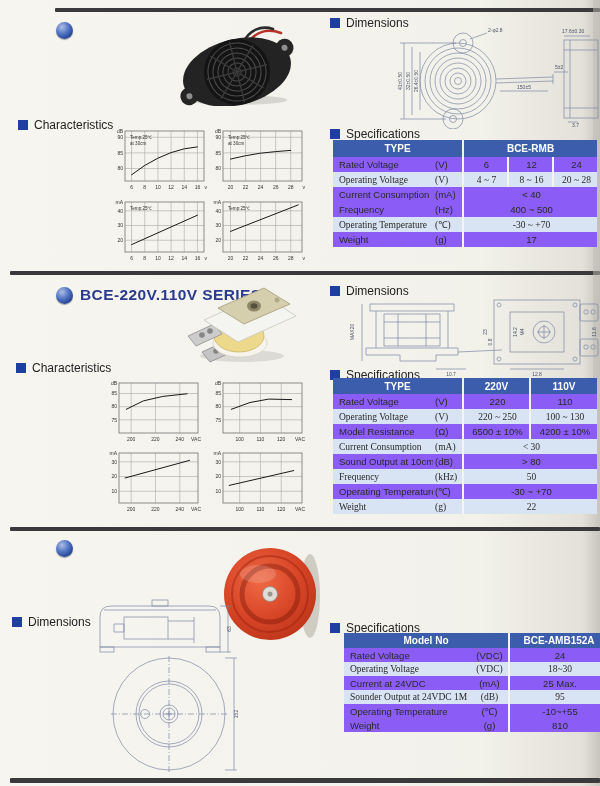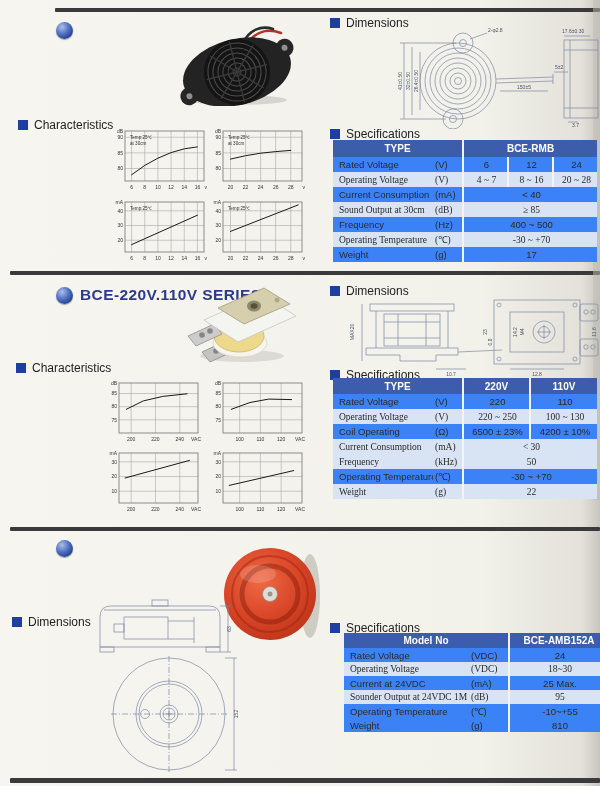--- a/index.html
+++ b/index.html
@@ -13,32 +13,32 @@
   .series-row{position:absolute;display:flex;align-items:center;gap:7px;}
   .bullet{width:17px;height:17px;border-radius:50%;
     background:radial-gradient(circle at 35% 30%,#aebfe4 0%,#5577c4 40%,#2b4a9e 70%,#142a63 100%);
     box-shadow:0 1px 1px rgba(0,0,0,.35);}
   .series-title{font-size:15.5px;font-weight:bold;color:#2b3a8c;letter-spacing:.4px;}
   .label-row{position:absolute;display:flex;align-items:center;gap:6px;}
   .label-row .sq{width:10px;height:10px;background:#1e3fa0;}
   .label-row .txt{font-size:12px;color:#222;}
   .chart{position:absolute;width:100px;height:70px;}
   table.spec{position:absolute;border-collapse:collapse;table-layout:fixed;width:264px;
-    background:#3b82f6;color:#2a2a2a;}
+    background:#8b5cf6;color:#2a2a2a;}
   table.spec th{background:#3b5dac;color:#fff;font-weight:bold;font-size:10px;padding:0;}
   table.spec th + th{border-left:2px solid #f2f1ea;}
   table.spec td{font-size:9.5px;padding:0 0 0 2px;white-space:nowrap;overflow:hidden;}
   table.spec td.lbl{padding-left:6px;text-align:left;}
   table.spec td.unit{text-align:left;}
   table.spec td.val{text-align:center;border-left:2px solid #f4f4f2;}
   table.spec tr.alt td{background:#d8e3f3;font-family:Liberation Serif, serif;}
   table.spec.t1 th{height:17px;} table.spec.t1 td{height:15px;}
   table.spec.t2 th{height:16px;} table.spec.t2 td{height:15px;}
   table.spec.t3 th{height:15px;} table.spec.t3 td{height:14px;}
-  table.spec.t3 td.unit{}
+  table.spec.t3 td.unit{text-align:center;}
   .abs{position:absolute;}
   .edge{position:absolute;right:0;top:270;width:7px;height:500px;background:#bdbbb4;opacity:.5;}
 </style>
 </head>
 <body>
 
 <div class="sep" style="left:55px;right:0;top:8px;height:4px;"></div>
 <div class="sep" style="left:10px;right:0;top:271px;height:4px;"></div>
 <div class="sep" style="left:10px;right:0;top:527px;height:4px;"></div>
 <div class="sep" style="left:10px;right:0;top:778px;height:5px;"></div>
@@ -266,25 +266,20 @@
         <td class="unit">(V)</td>
         <td class="val" colspan="1">4 ~ 7</td>
         <td class="val" colspan="1">8 ~ 16</td>
         <td class="val" colspan="1">20 ~ 28</td>
       </tr>
       <tr>
         <td class="lbl">Current Consumption</td>
         <td class="unit">(mA)</td>
         <td class="val" colspan="3">&lt; 40</td>
       </tr>
-      <tr class="alt">
-        <td class="lbl">Sound Output at 30cm</td>
-        <td class="unit">(dB)</td>
-        <td class="val" colspan="3">≥ 85</td>
-      </tr>
       <tr>
         <td class="lbl">Frequency</td>
         <td class="unit">(Hz)</td>
         <td class="val" colspan="3">400 ~ 500</td>
       </tr>
       <tr class="alt">
         <td class="lbl">Operating Temperature</td>
         <td class="unit">(℃)</td>
         <td class="val" colspan="3">-30 ~ +70</td>
       </tr>
@@ -476,29 +471,34 @@
         <td class="val" colspan="1">220</td>
         <td class="val" colspan="1">110</td>
       </tr>
       <tr class="alt">
         <td class="lbl">Operating Voltage</td>
         <td class="unit">(V)</td>
         <td class="val" colspan="1">220 ~ 250</td>
         <td class="val" colspan="1">100 ~ 130</td>
       </tr>
       <tr>
-        <td class="lbl">Coil Operating</td>
+        <td class="lbl">Model Resistance</td>
         <td class="unit">(Ω)</td>
-        <td class="val" colspan="1">6500 ± 23%</td>
+        <td class="val" colspan="1">6500 ± 10%</td>
         <td class="val" colspan="1">4200 ± 10%</td>
       </tr>
       <tr class="alt">
         <td class="lbl">Current Consumption</td>
         <td class="unit">(mA)</td>
         <td class="val" colspan="2">&lt; 30</td>
+      </tr>
+      <tr>
+        <td class="lbl">Sound Output at 10cm</td>
+        <td class="unit">(dB)</td>
+        <td class="val" colspan="2">&gt; 80</td>
       </tr>
       <tr class="alt">
         <td class="lbl">Frequency</td>
         <td class="unit">(kHz)</td>
         <td class="val" colspan="2">50</td>
       </tr>
       <tr>
         <td class="lbl">Operating Temperature</td>
         <td class="unit">(℃)</td>
         <td class="val" colspan="2">-30 ~ +70</td>

